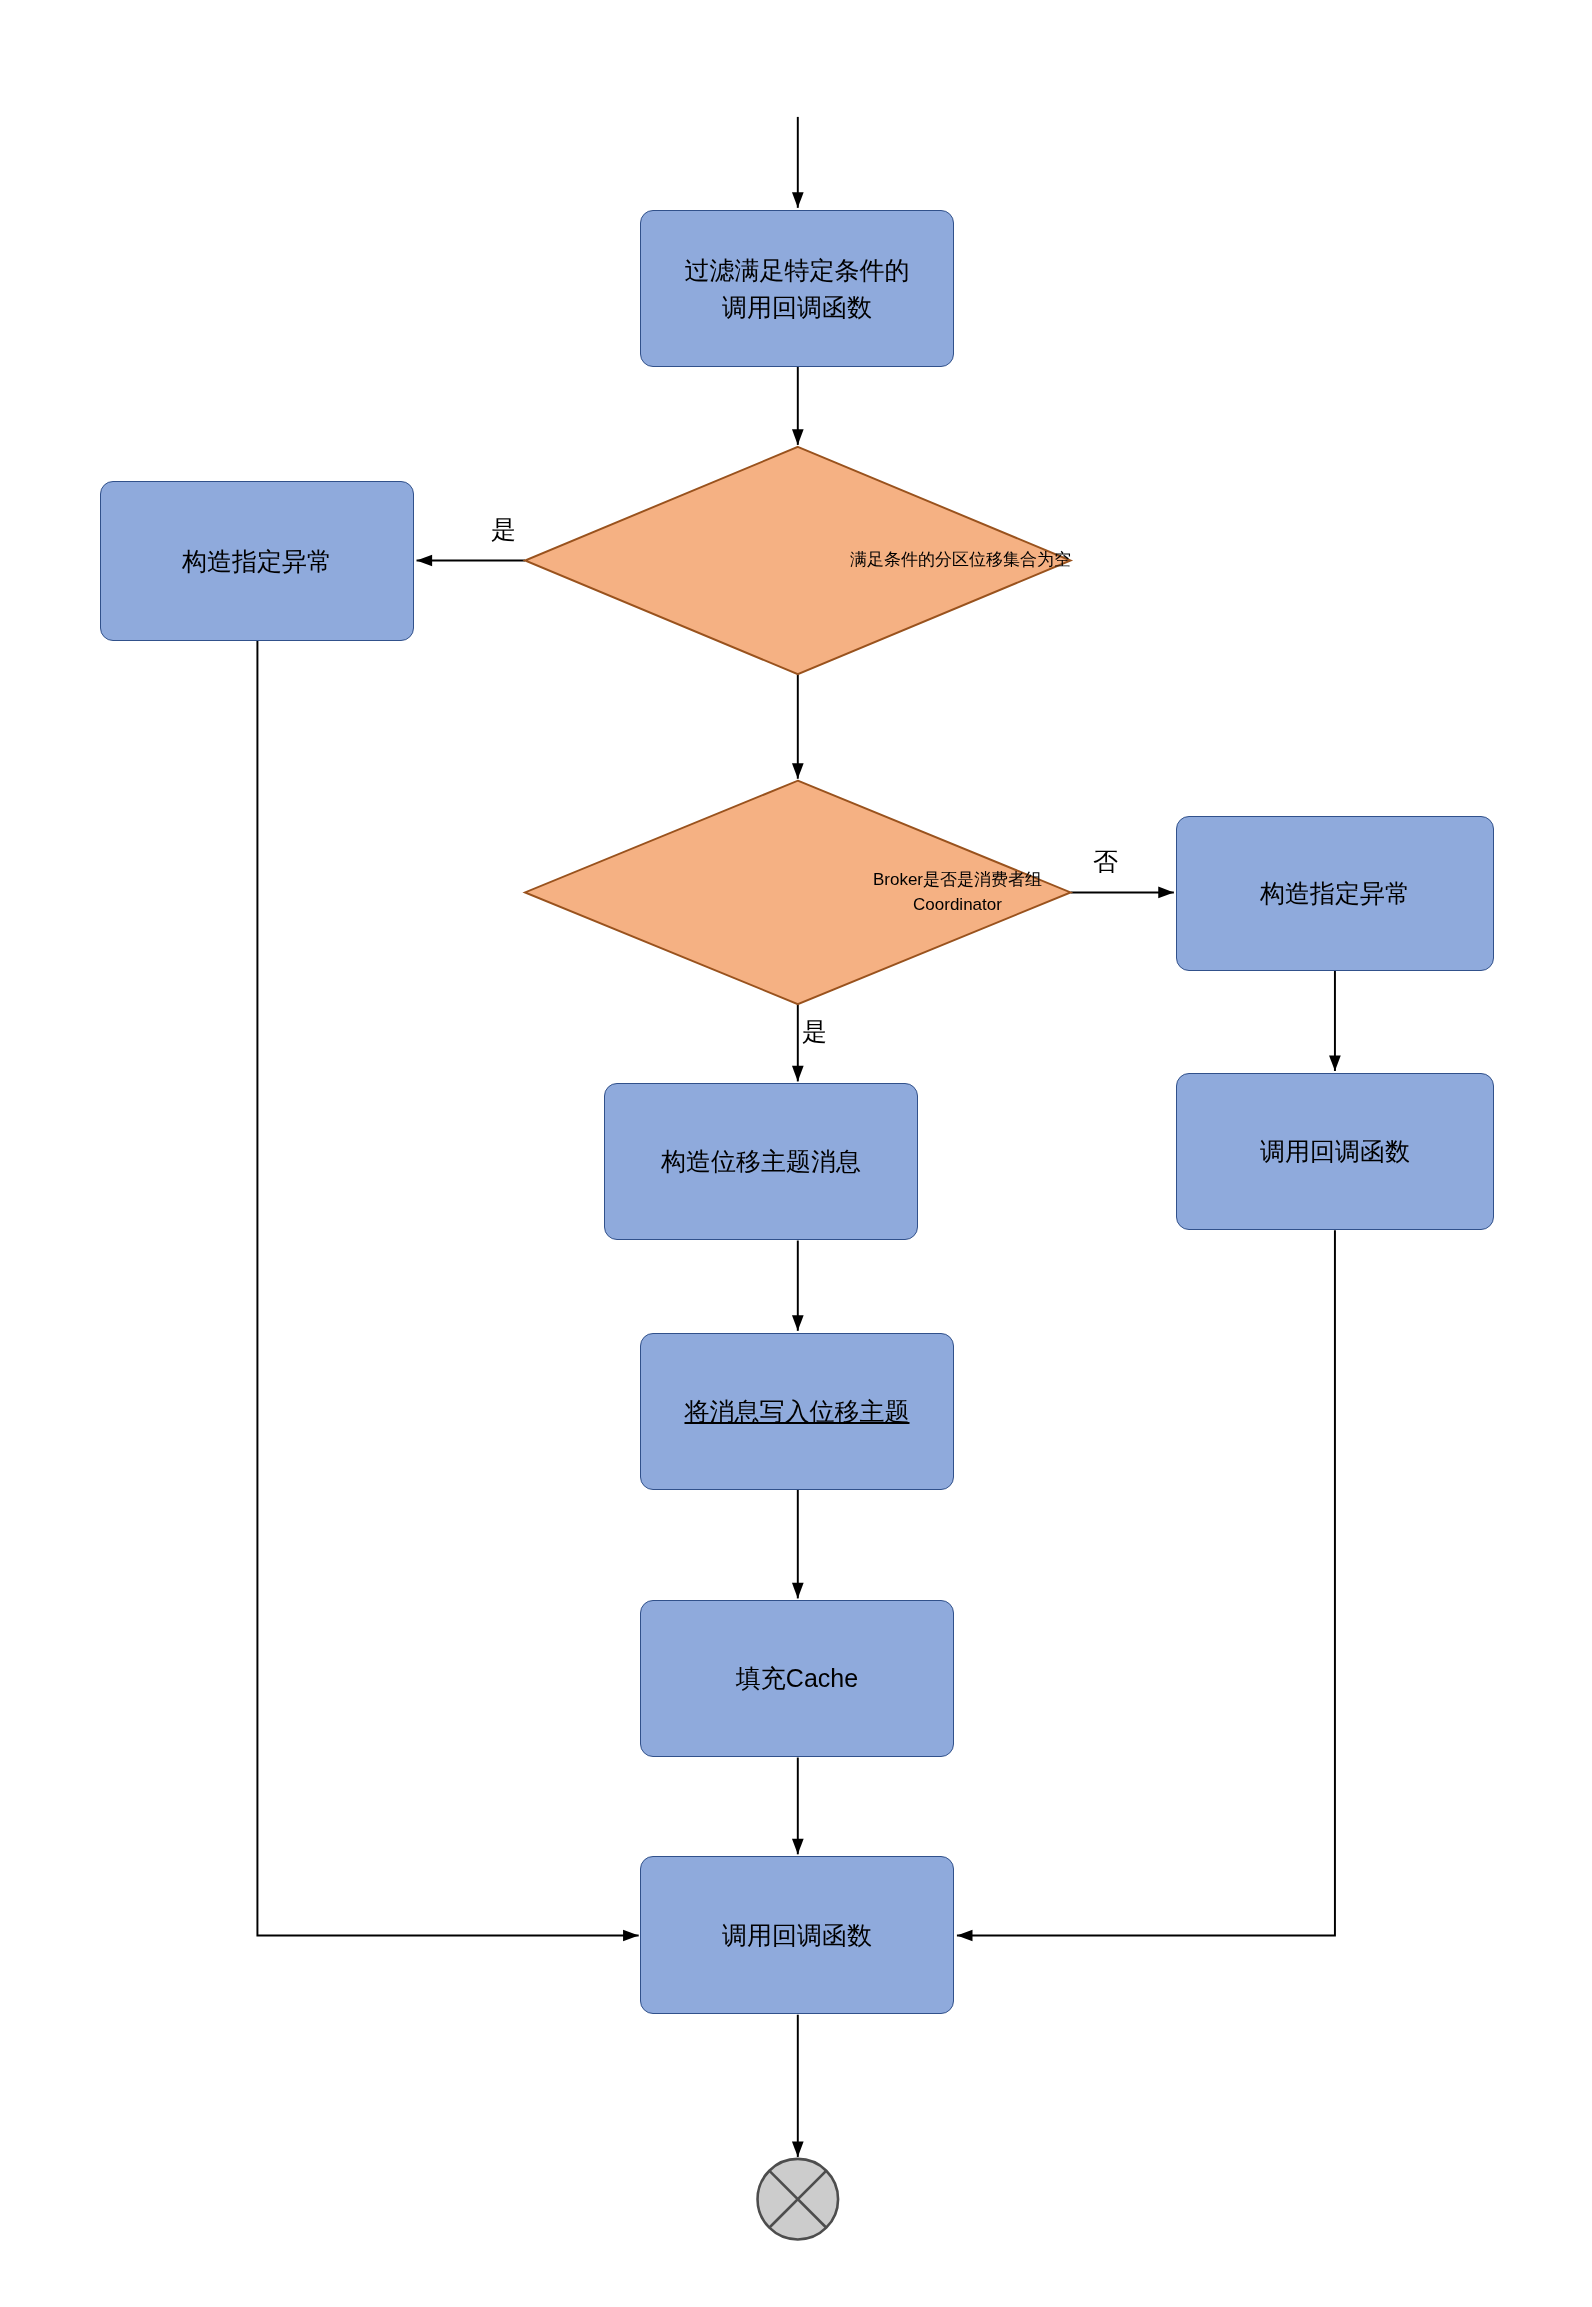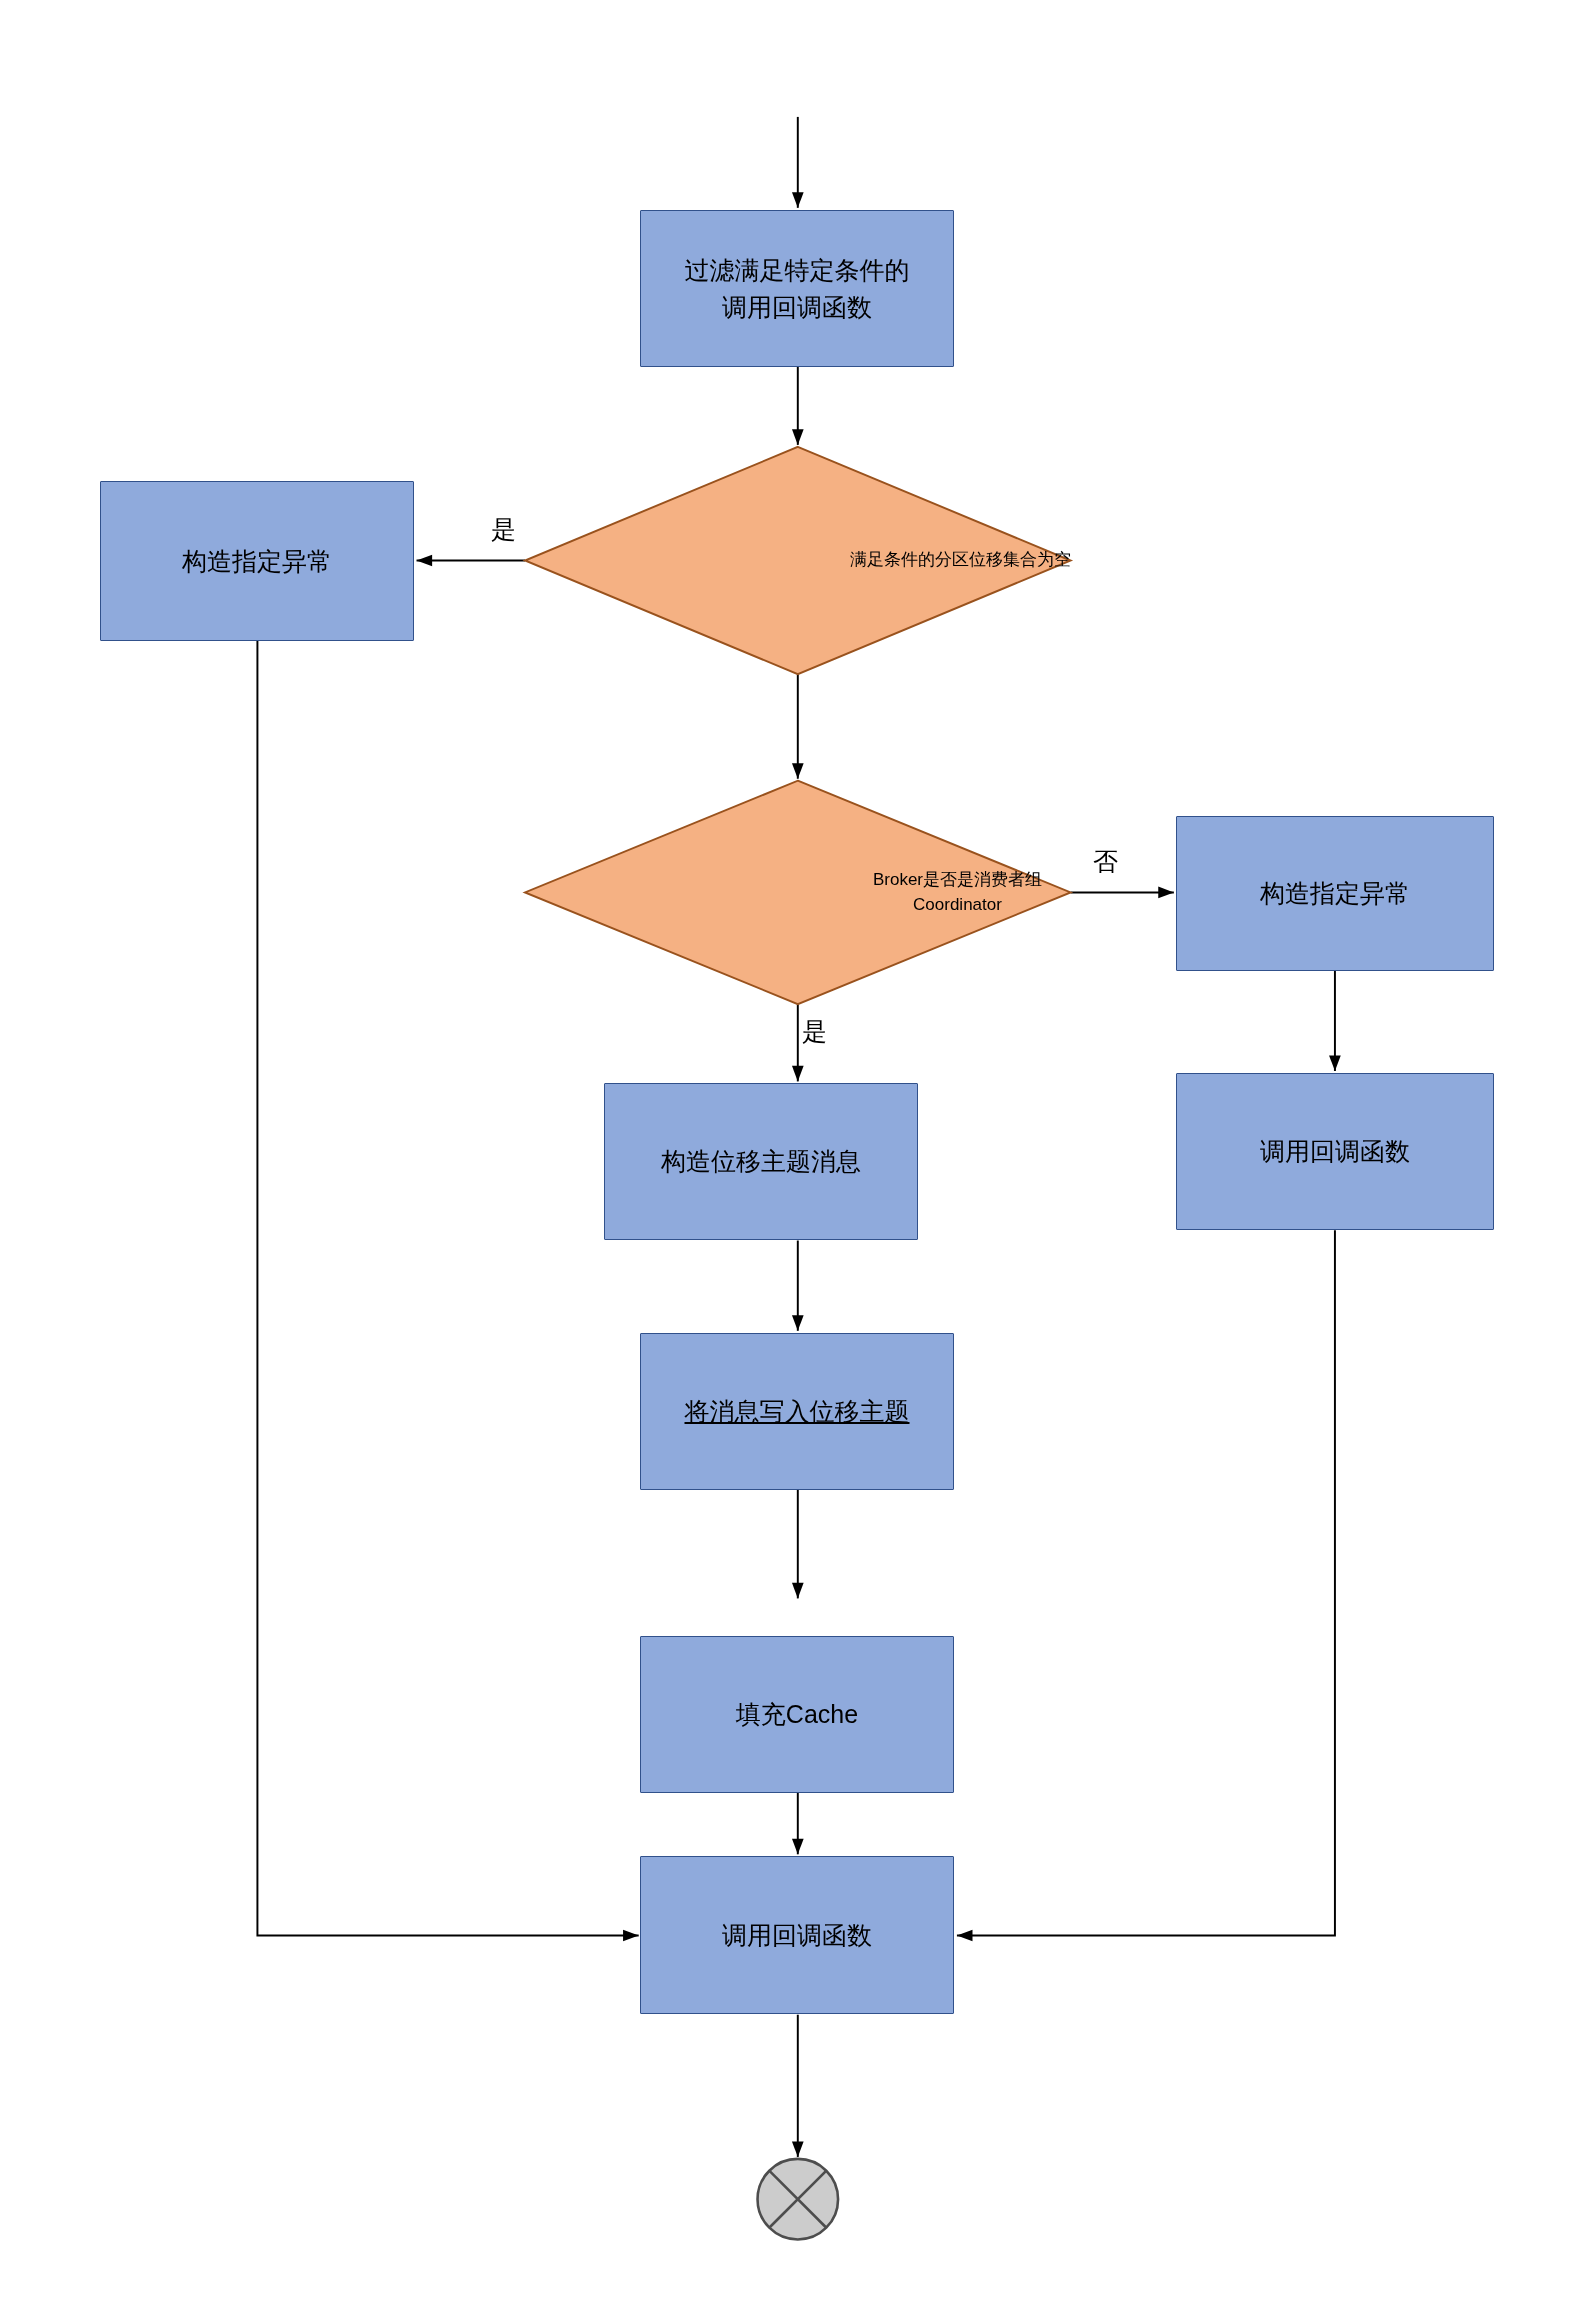--- a/index.html
+++ b/index.html
@@ -18,21 +18,21 @@
     fill: var(--decision-fill, #F5B183);
     stroke: var(--decision-stroke, #99521D);
     stroke-width: 3;
   }
   .end-circle { fill: var(--end-fill, #CCCCCC); stroke: var(--end-stroke, #4D4D4D); stroke-width: 4; }
   .end-x { stroke: var(--end-stroke, #4D4D4D); stroke-width: 4; }
   .node {
     position: absolute;
     background: var(--process-fill, #8FAADC);
     border: 1.9px solid var(--process-stroke, #31518B);
-    border-radius: 1px;
+    border-radius: 13px;
     display: flex; align-items: center; justify-content: center;
     text-align: center;
     font-size: 25px; line-height: 1.45;
   }
   .dlabel {
     position: absolute;
     display: flex; align-items: center; justify-content: flex-end;
     text-align: center;
     font-size: 17px; line-height: 1.45;
     pointer-events: none;
@@ -99,21 +99,21 @@
   </div>
 
   <div class="node" style="left:604px; top:1083px; width:314px; height:157px;align-items:center;">
     <div>构造位移主题消息</div>
   </div>
 
   <div class="node" style="left:640px; top:1333px; width:314px; height:157px;text-decoration:underline;">
     <div>将消息写入位移主题</div>
   </div>
 
-  <div class="node" style="left:640px; top:1600px; width:314px; height:157px;margin-top:36px;">
+  <div class="node" style="left:640px; top:1600px; width:314px; height:157px;">
     <div>填充Cache</div>
   </div>
 
   <div class="node" style="left:640px; top:1856px; width:314px; height:158px;">
     <div>调用回调函数</div>
   </div>
 
   <div class="dlabel" style="left:525px; top:447px; width:546px; height:227px;">
     <span>满足条件的分区位移集合为空</span>
   </div>

